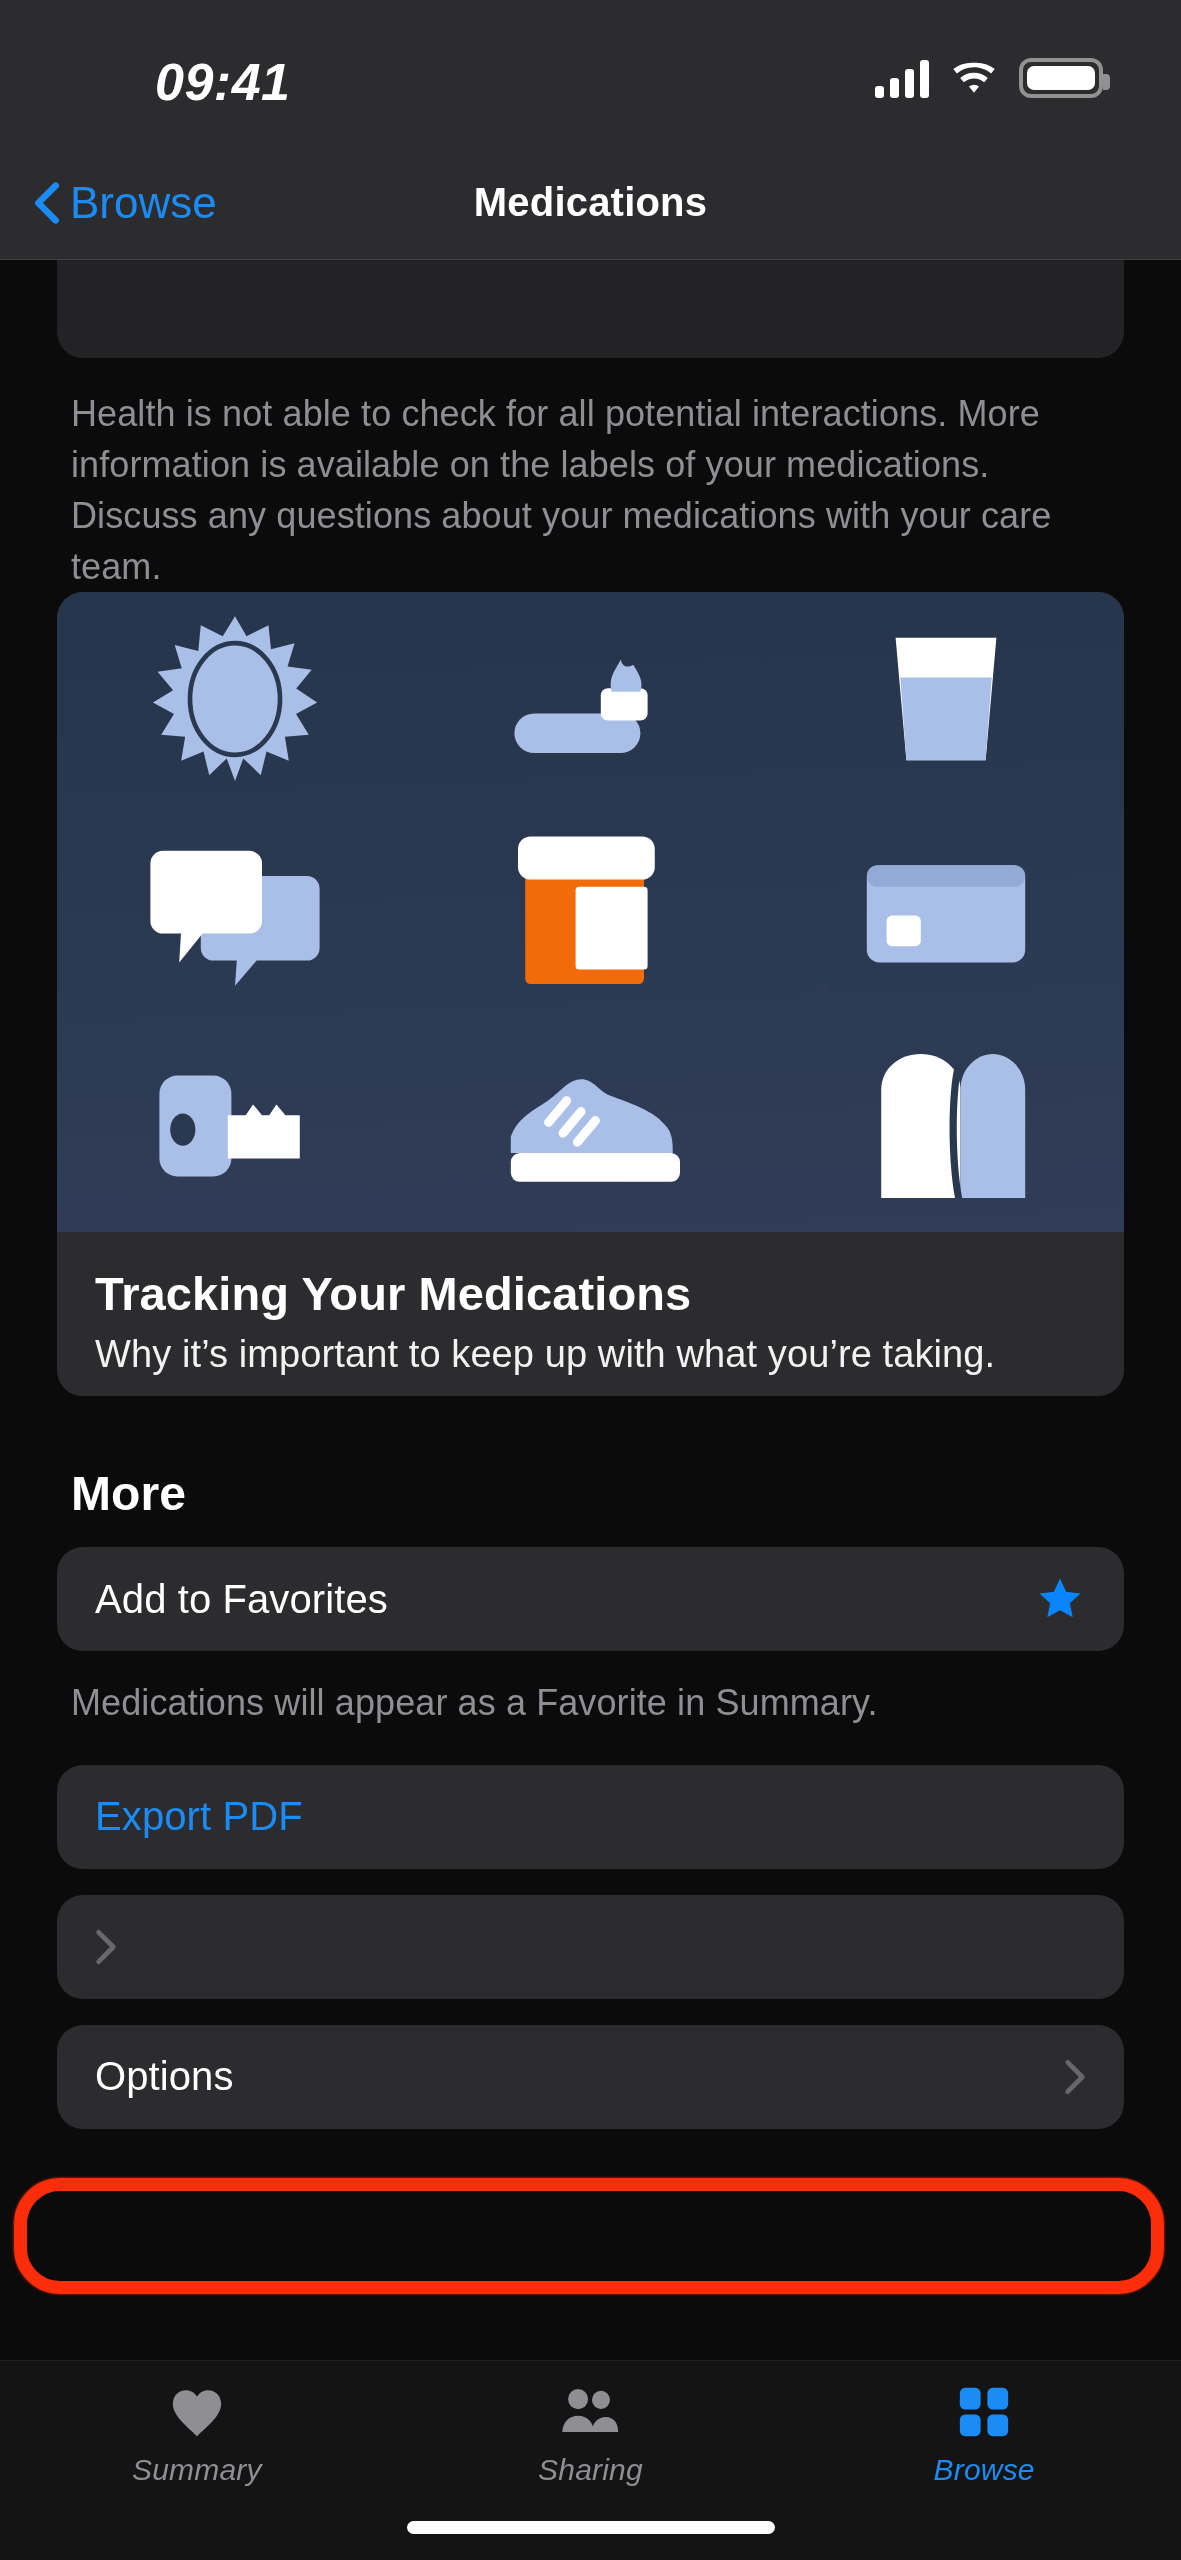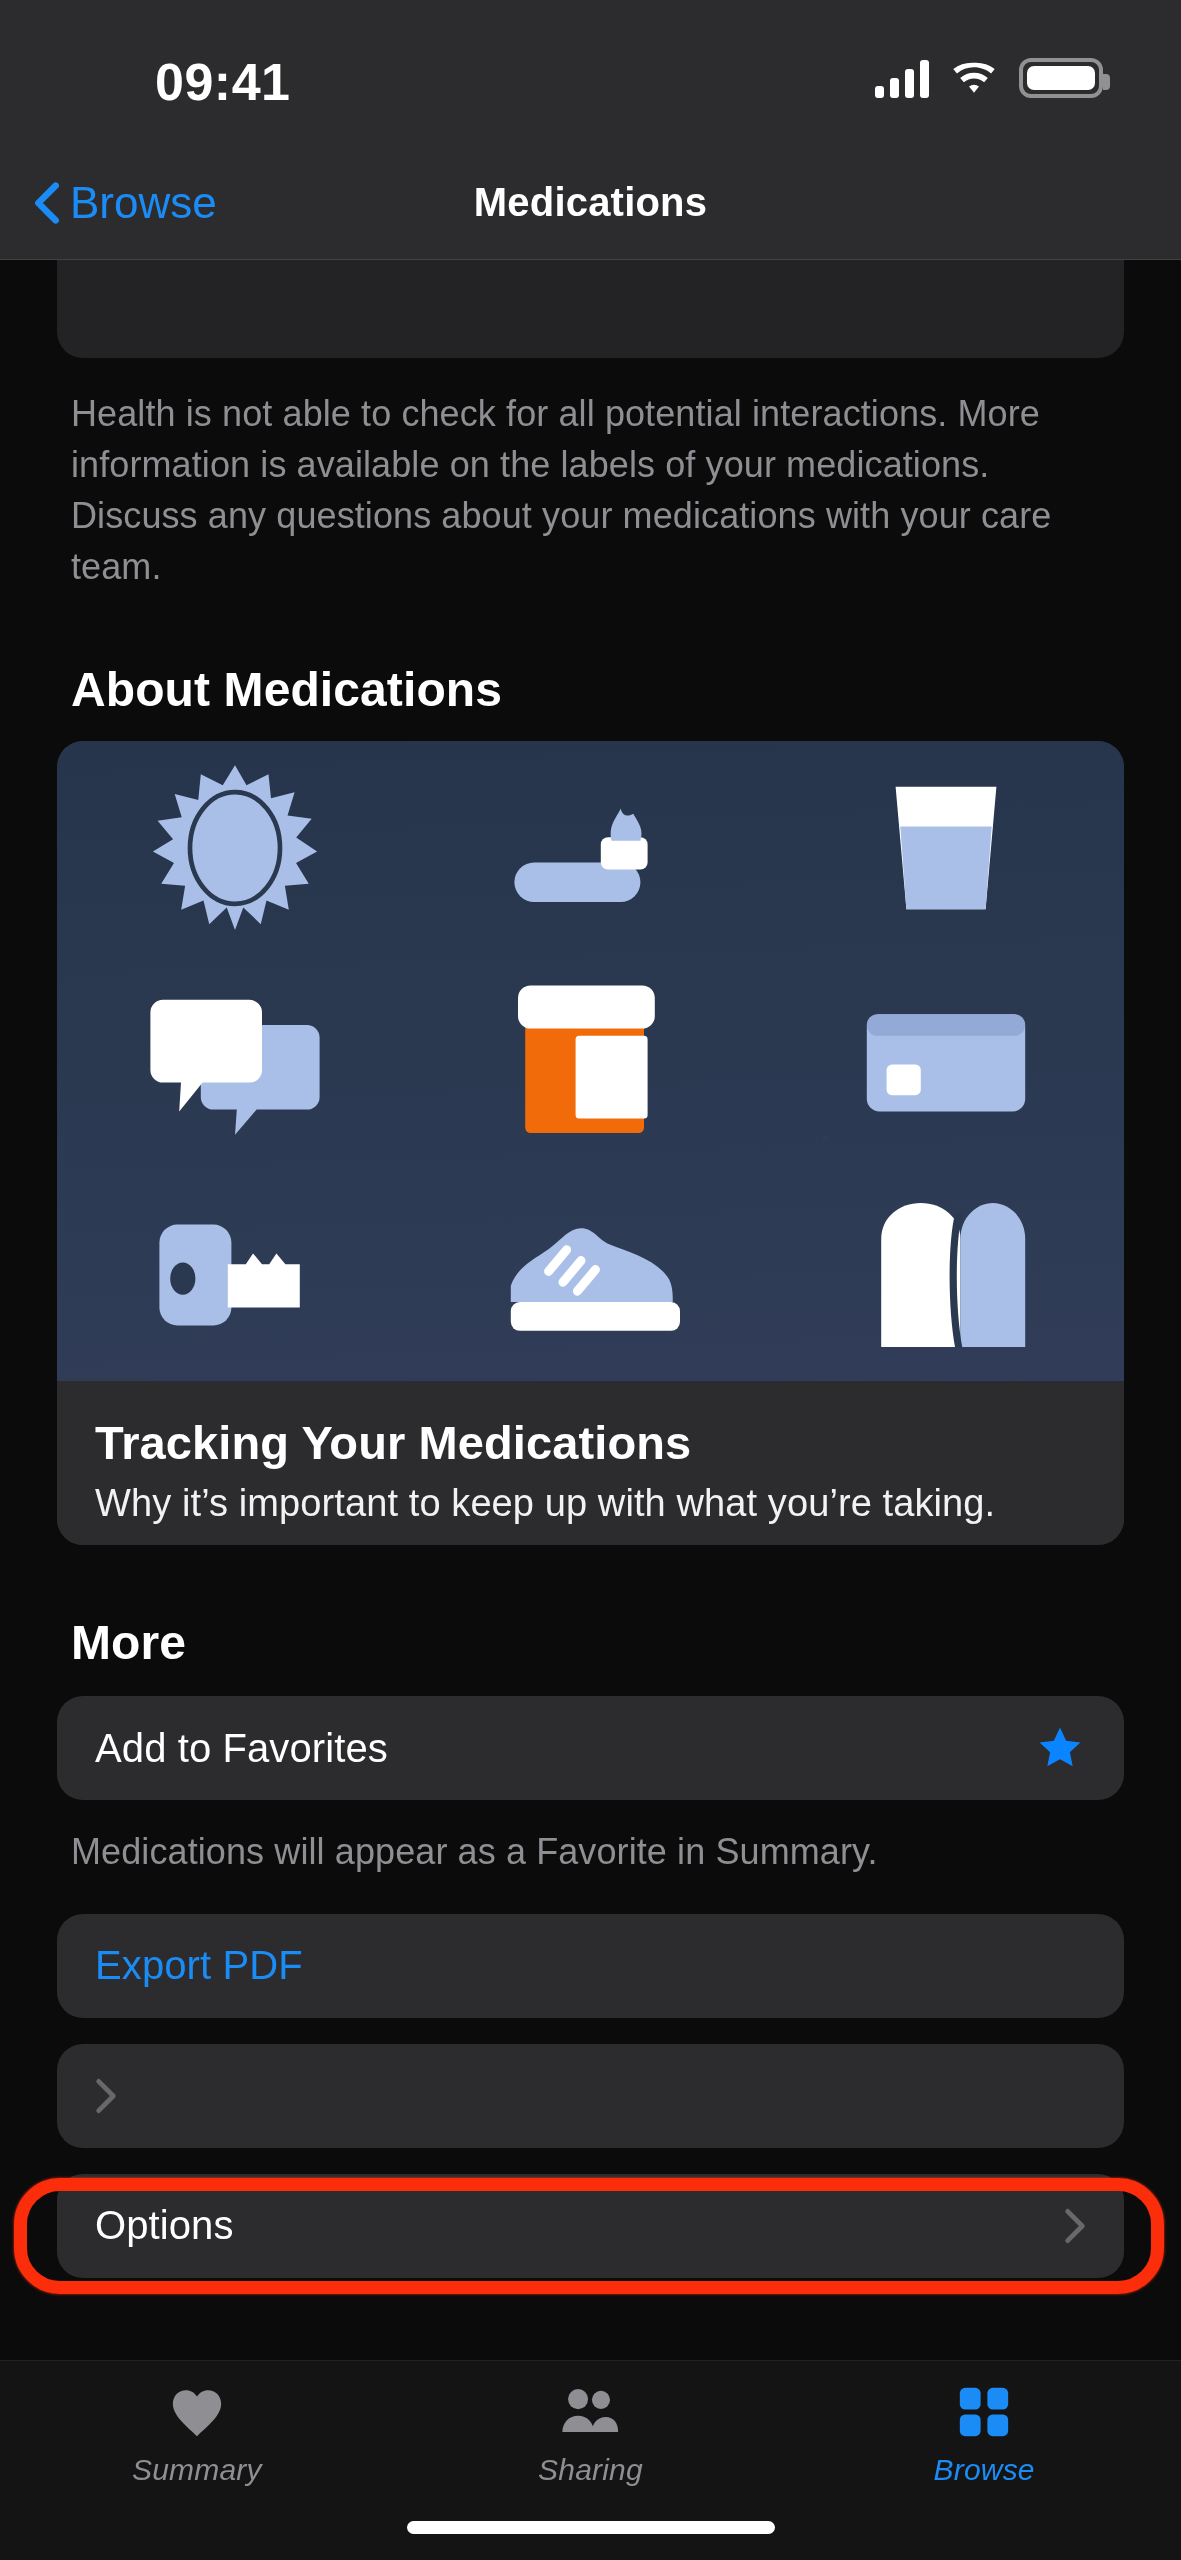--- a/index.html
+++ b/index.html
@@ -11,20 +11,21 @@
     overflow:hidden;
   }
   .phone { position:relative; width:1181px; height:2560px; background:#0b0b0b; }
 
   
   .statusbar{
     position:absolute; top:0; left:0; width:1181px; height:145px;
     background:#2c2c2e; z-index:40;
     display:flex; align-items:center; justify-content:space-between;
     padding:0 72px 0 0;
+    font-style:italic;
   }
   .sb-time{
     position:absolute; left:155px; top:52px;
     color:#ffffff; font-size:52px; font-weight:700; letter-spacing:.5px;
   }
   .sb-right{ position:absolute; right:78px; top:58px; display:flex; align-items:flex-end; gap:22px; }
   .bars{ display:flex; align-items:flex-end; gap:6px; height:38px; }
   .bars i{ display:block; width:9px; background:#ffffff; border-radius:3px; }
   .bars i:nth-child(1){ height:12px; }
   .bars i:nth-child(2){ height:20px; }
@@ -148,21 +149,20 @@
 
   <div class="content">
     <div class="inner">
 
       <div class="topcard">
         <h2>37 Serious, 19 Moderate</h2>
       </div>
 
       <div class="footnote">Health is not able to check for all potential interactions. More information is available on the labels of your medications. Discuss any questions about your medications with your care team.</div>
 
-      <div class="section-head">About Medications</div>
 
       <div class="illus-card">
         <div class="illus-art">
 
           <svg class="ic" viewBox="0 0 100 100">
             <path fill="#a9bfe8" d="M50 4l6.4 11.2L68.6 9l1.4 13.4 13.1-3.4-3.9 12.9 13.4 1.9-8.6 10.4L95.6 52 83.9 58.3l7.1 11.5-13.3 1.2 2.2 13.3-12.4-5.1-3.2 13.1L54.6 83 50 95.6 45.4 83l-9.7 9.3-3.2-13.1-12.4 5.1 2.2-13.3L9 69.8l7.1-11.5L4.4 52l11.2-6.8L7 34.8l13.4-1.9-3.9-12.9 13.1 3.4L31 9l12.2 6.2z"></path>
             <ellipse cx="50" cy="50" rx="25" ry="31" fill="#a9bfe8" stroke="#2a3850" stroke-width="2.6"></ellipse>
           </svg>
 
           <svg class="ic" viewBox="0 0 100 100">

